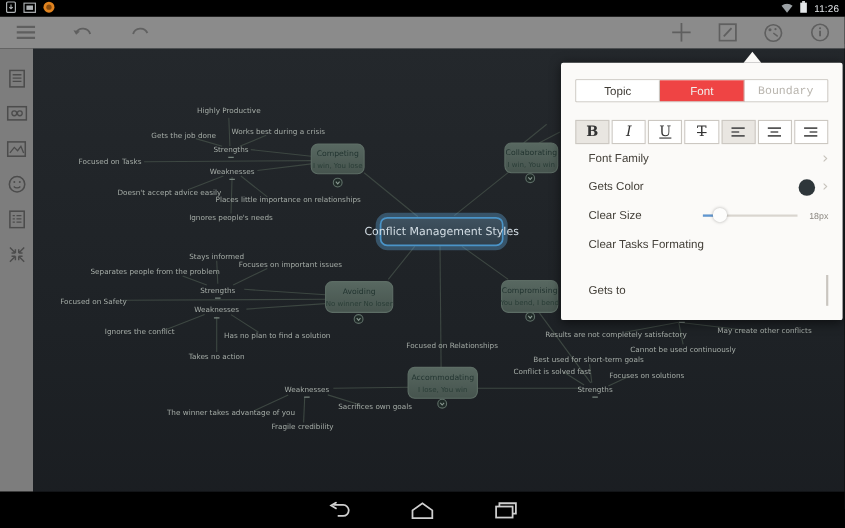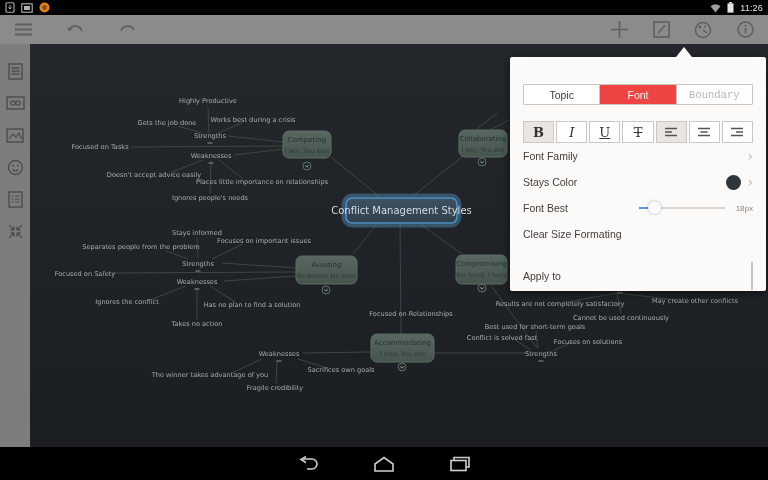--- a/index.html
+++ b/index.html
@@ -40,35 +40,35 @@
   .node.central .halo { fill:none; stroke:rgba(94,164,214,0.38); stroke-width:4; }
   .ntitle { fill:#223430; font-size:7px; font-family:"DejaVu Sans", sans-serif; text-anchor:middle; }
   .nsub { fill:#2a3d37; font-size:6.4px; font-family:"DejaVu Sans", sans-serif; text-anchor:middle; }
   .node.central .ntitle { fill:#d3dde4; font-size:10px; }
 
   
   .panel { position:absolute; left:510px; top:57px; width:256px; height:234px; background:#fbfaf8;
     border-radius:2px; box-shadow:0 2px 10px rgba(0,0,0,0.55); z-index:50; padding:0 13px; }
   .panel-caret { position:absolute; left:676px; top:47px; width:0; height:0; z-index:51;
     border-left:8px solid transparent; border-right:8px solid transparent; border-bottom:10px solid #fbfaf8; }
-  .tabs { margin-top:27px; height:21px; display:flex; border:1px solid #c9c5bf; border-radius:1px; }
+  .tabs { margin-top:15px; height:21px; display:flex; border:1px solid #c9c5bf; border-radius:1px; }
   .tab { flex:1; display:flex; align-items:center; justify-content:center; font-size:10.5px;
     color:#3f3b35; background:#fff; border-right:1px solid #c9c5bf; }
   .tab:last-child { border-right:none;font-family:Liberation Mono, monospace; }
   .tab.active { background:#ef4444; color:#f1efec; }
   .tab.disabled { color:#b9b5ae; }
   .fmt-row { margin-top:16px; height:22px; display:flex; gap:2px; }
   .fmt-btn { flex:1; background:#fff; border:1px solid #ccc8c2; display:flex; align-items:center;
     justify-content:center; font-family:"DejaVu Serif", serif; font-size:13px; color:#333; padding:0; }
   .fmt-btn.pressed { background:#e9e6e1; }
   .fmt-btn .u { text-decoration:underline; }
   .fmt-btn .s { text-decoration:line-through; }
   .prow { height:26px; display:flex; align-items:center; }
   .prow:first-of-type { margin-top:5px; }
-  .plabel { font-size:10.5px; color:#45413a; }
+  .plabel { font-size:10.5px; color:#45413a;margin-left:12px; }
   .spacer { flex:1; }
   .chev { color:#c6c2bb; font-size:14px; line-height:1; margin-left:6px; font-family:"DejaVu Sans",sans-serif; }
   .color-dot { width:15px; height:15px; border-radius:50%; display:inline-block; }
   .slider { position:relative; width:86px; height:14px; margin-left:27px; }
   .slider .track { position:absolute; left:0; right:0; top:6px; height:2px; background:#d9d5cf; }
   .slider .fill { height:2px; background:#5f97d3; }
   .slider .thumb { position:absolute; top:0; width:13px; height:13px; border-radius:50%;
     background:#fdfdfc; box-shadow:0 0 3px rgba(0,0,0,0.3); }
   .psize { font-size:8px; color:#8a867f; margin-left:6px; width:22px; text-align:right; }
   .apply-row { margin-top:15px; height:28px; display:flex; align-items:center; }
@@ -381,41 +381,41 @@
             <path d="M1 2.5h12M6 6h7M1 9.5h12" stroke="#555" stroke-width="1.5"></path>
           </svg>
       </button>
     </div>
     <div class="prow">
       <span class="plabel">Font Family</span>
       <span class="spacer"></span>
       <span class="chev">›</span>
     </div>
     <div class="prow">
-      <span class="plabel">Stays Color</span>
+      <span class="plabel">Gets Color</span>
       <span class="spacer"></span>
       <span class="color-dot" style="background: rgb(46, 54, 58);"></span>
       <span class="chev">›</span>
     </div>
     <div class="prow">
-      <span class="plabel">Font Best</span>
+      <span class="plabel">Clear Size</span>
       <span class="spacer"></span>
       <div class="slider">
         <div class="track">
             <div class="fill" style="width: 17%;"></div>
           </div>
         <div class="thumb" style="left: calc(17% - 6px);"></div>
       </div>
       <span class="psize">18px</span>
     </div>
     <div class="prow">
-      <span class="plabel">Clear Size Formating</span>
+      <span class="plabel">Clear Tasks Formating</span>
     </div>
     <div class="apply-row">
-      <span class="plabel">Apply to</span>
+      <span class="plabel">Gets to</span>
       <div class="apply-buttons">
       </div>
     </div>
   </div>
 
   <div class="navbar">
     <span class="nav-btn">
       <svg width="22" height="16" viewBox="0 0 22 16">
           <path d="M6 3 H15 A5 5 0 0 1 15 13 H10" fill="none" stroke="#cfcfcf" stroke-width="1.6"></path>
           <path d="M9 0.5 L4 3.5 L9 6.5" fill="none" stroke="#cfcfcf" stroke-width="1.6"></path>

